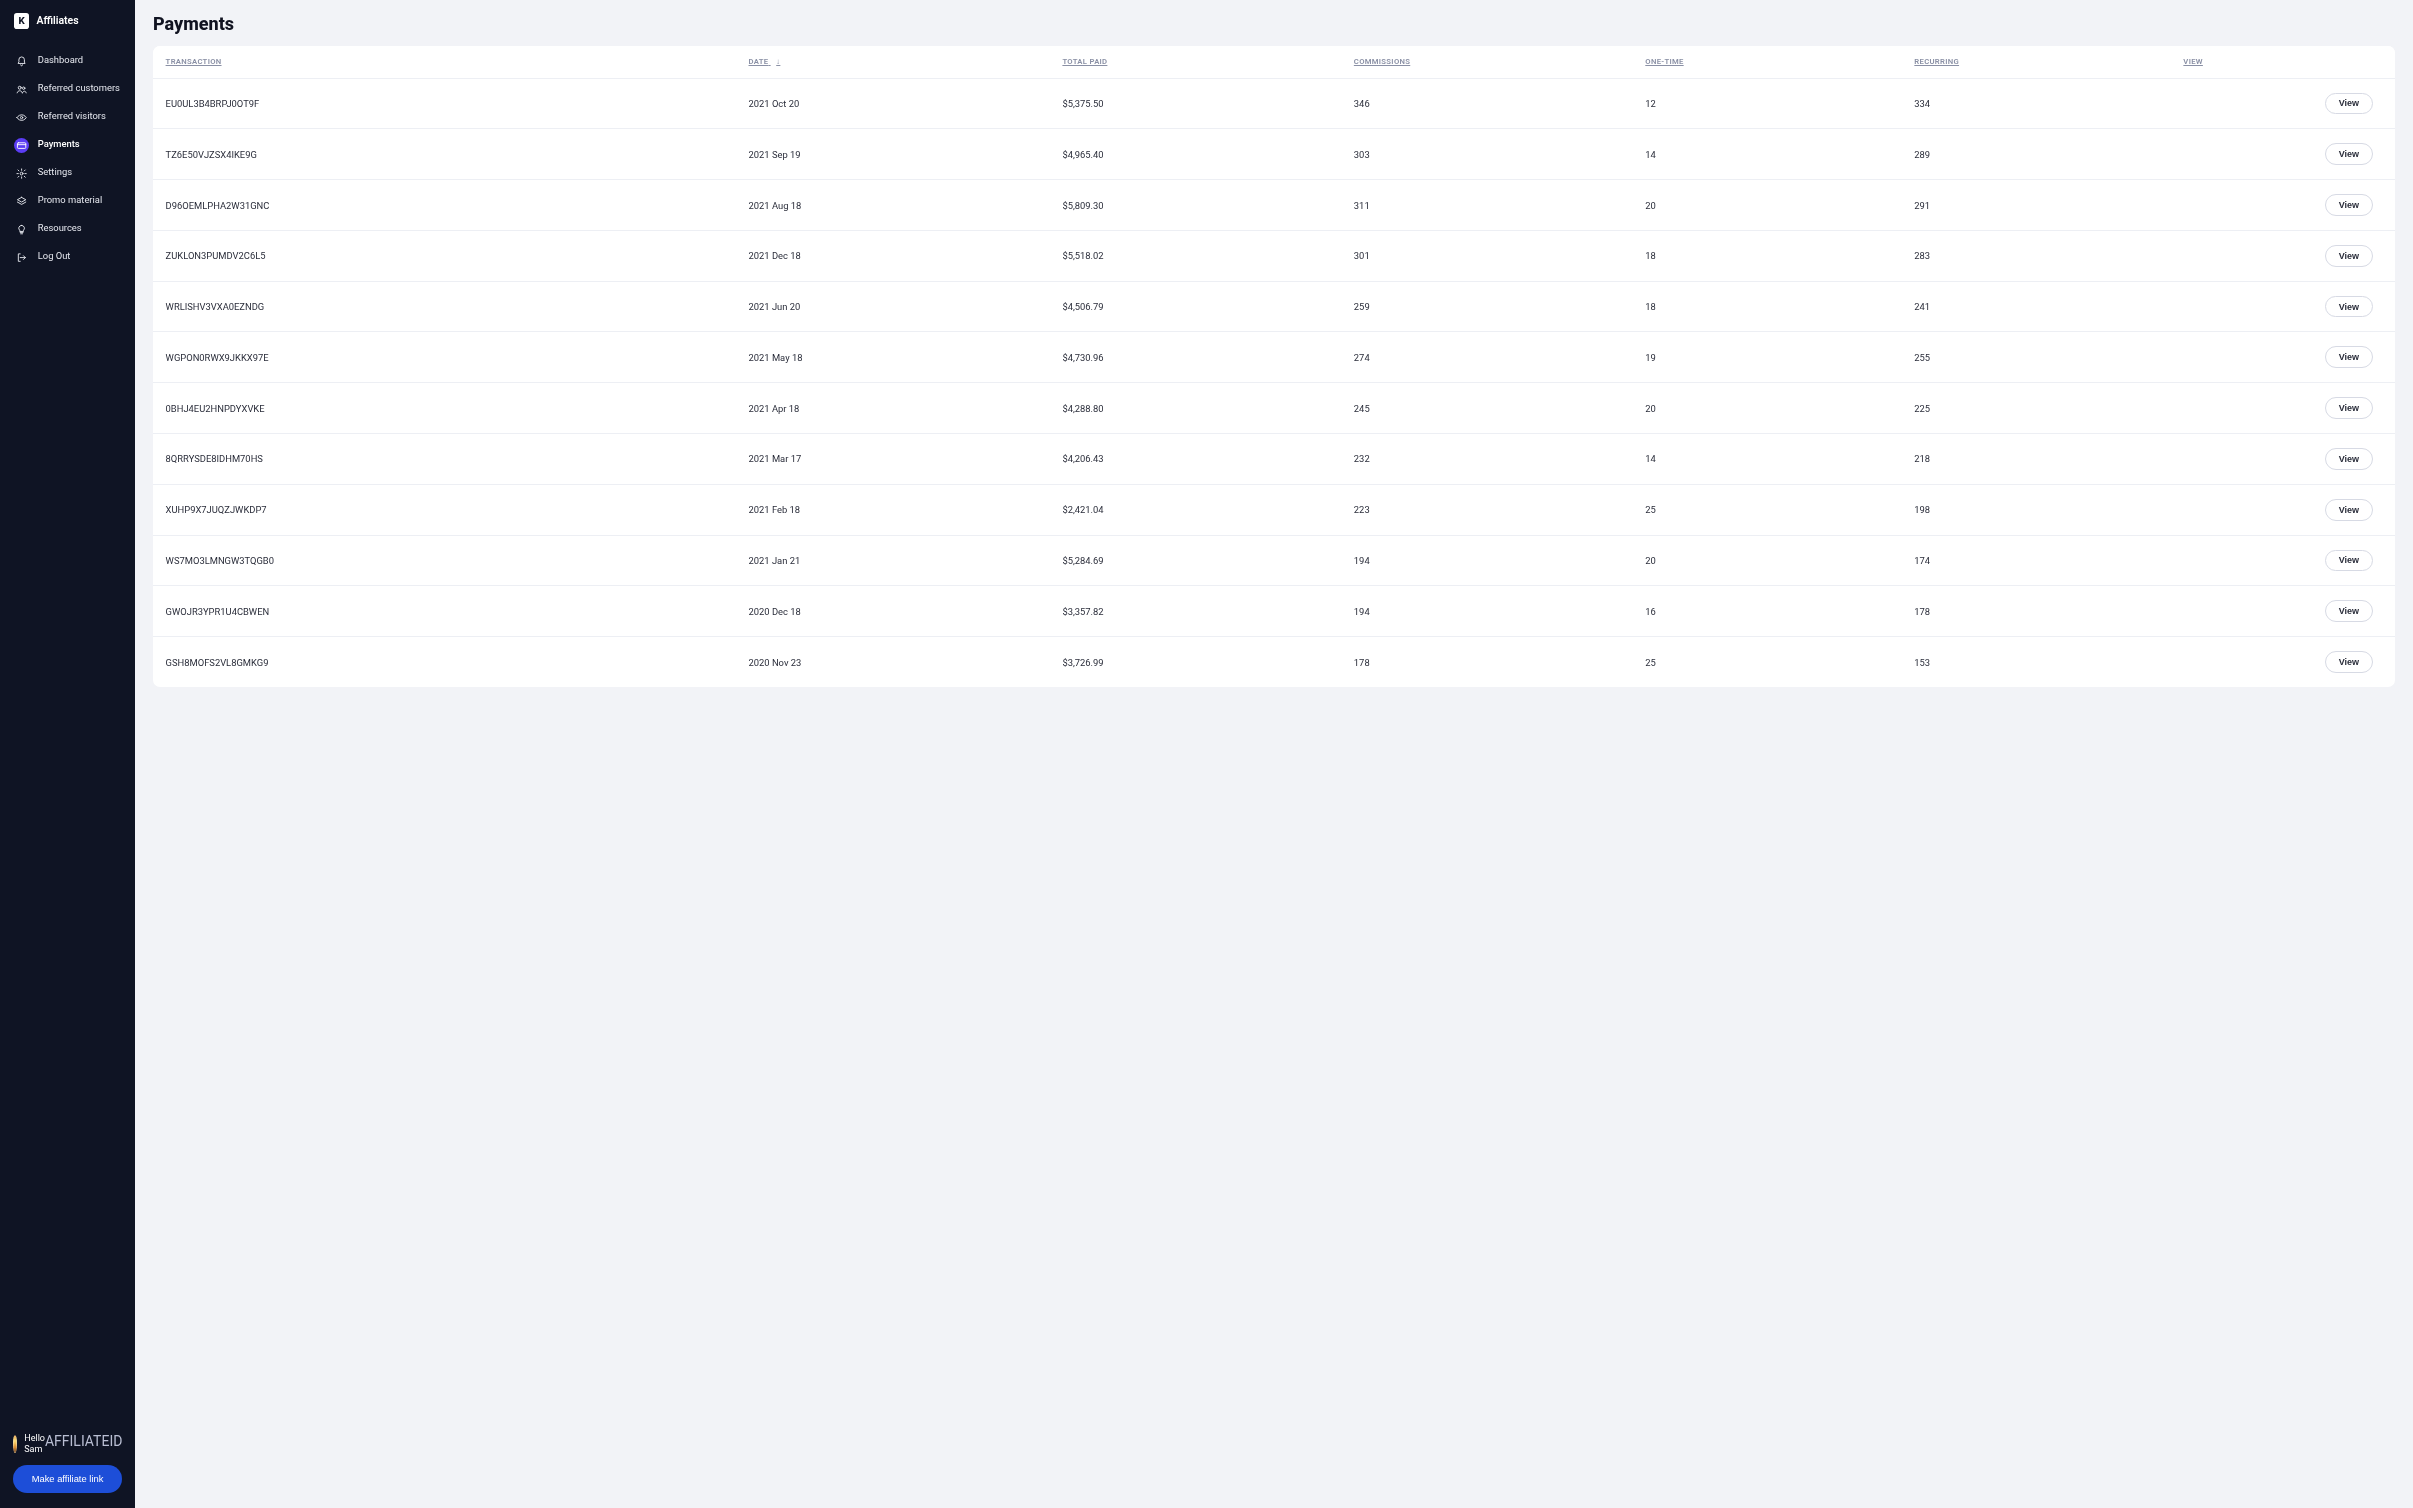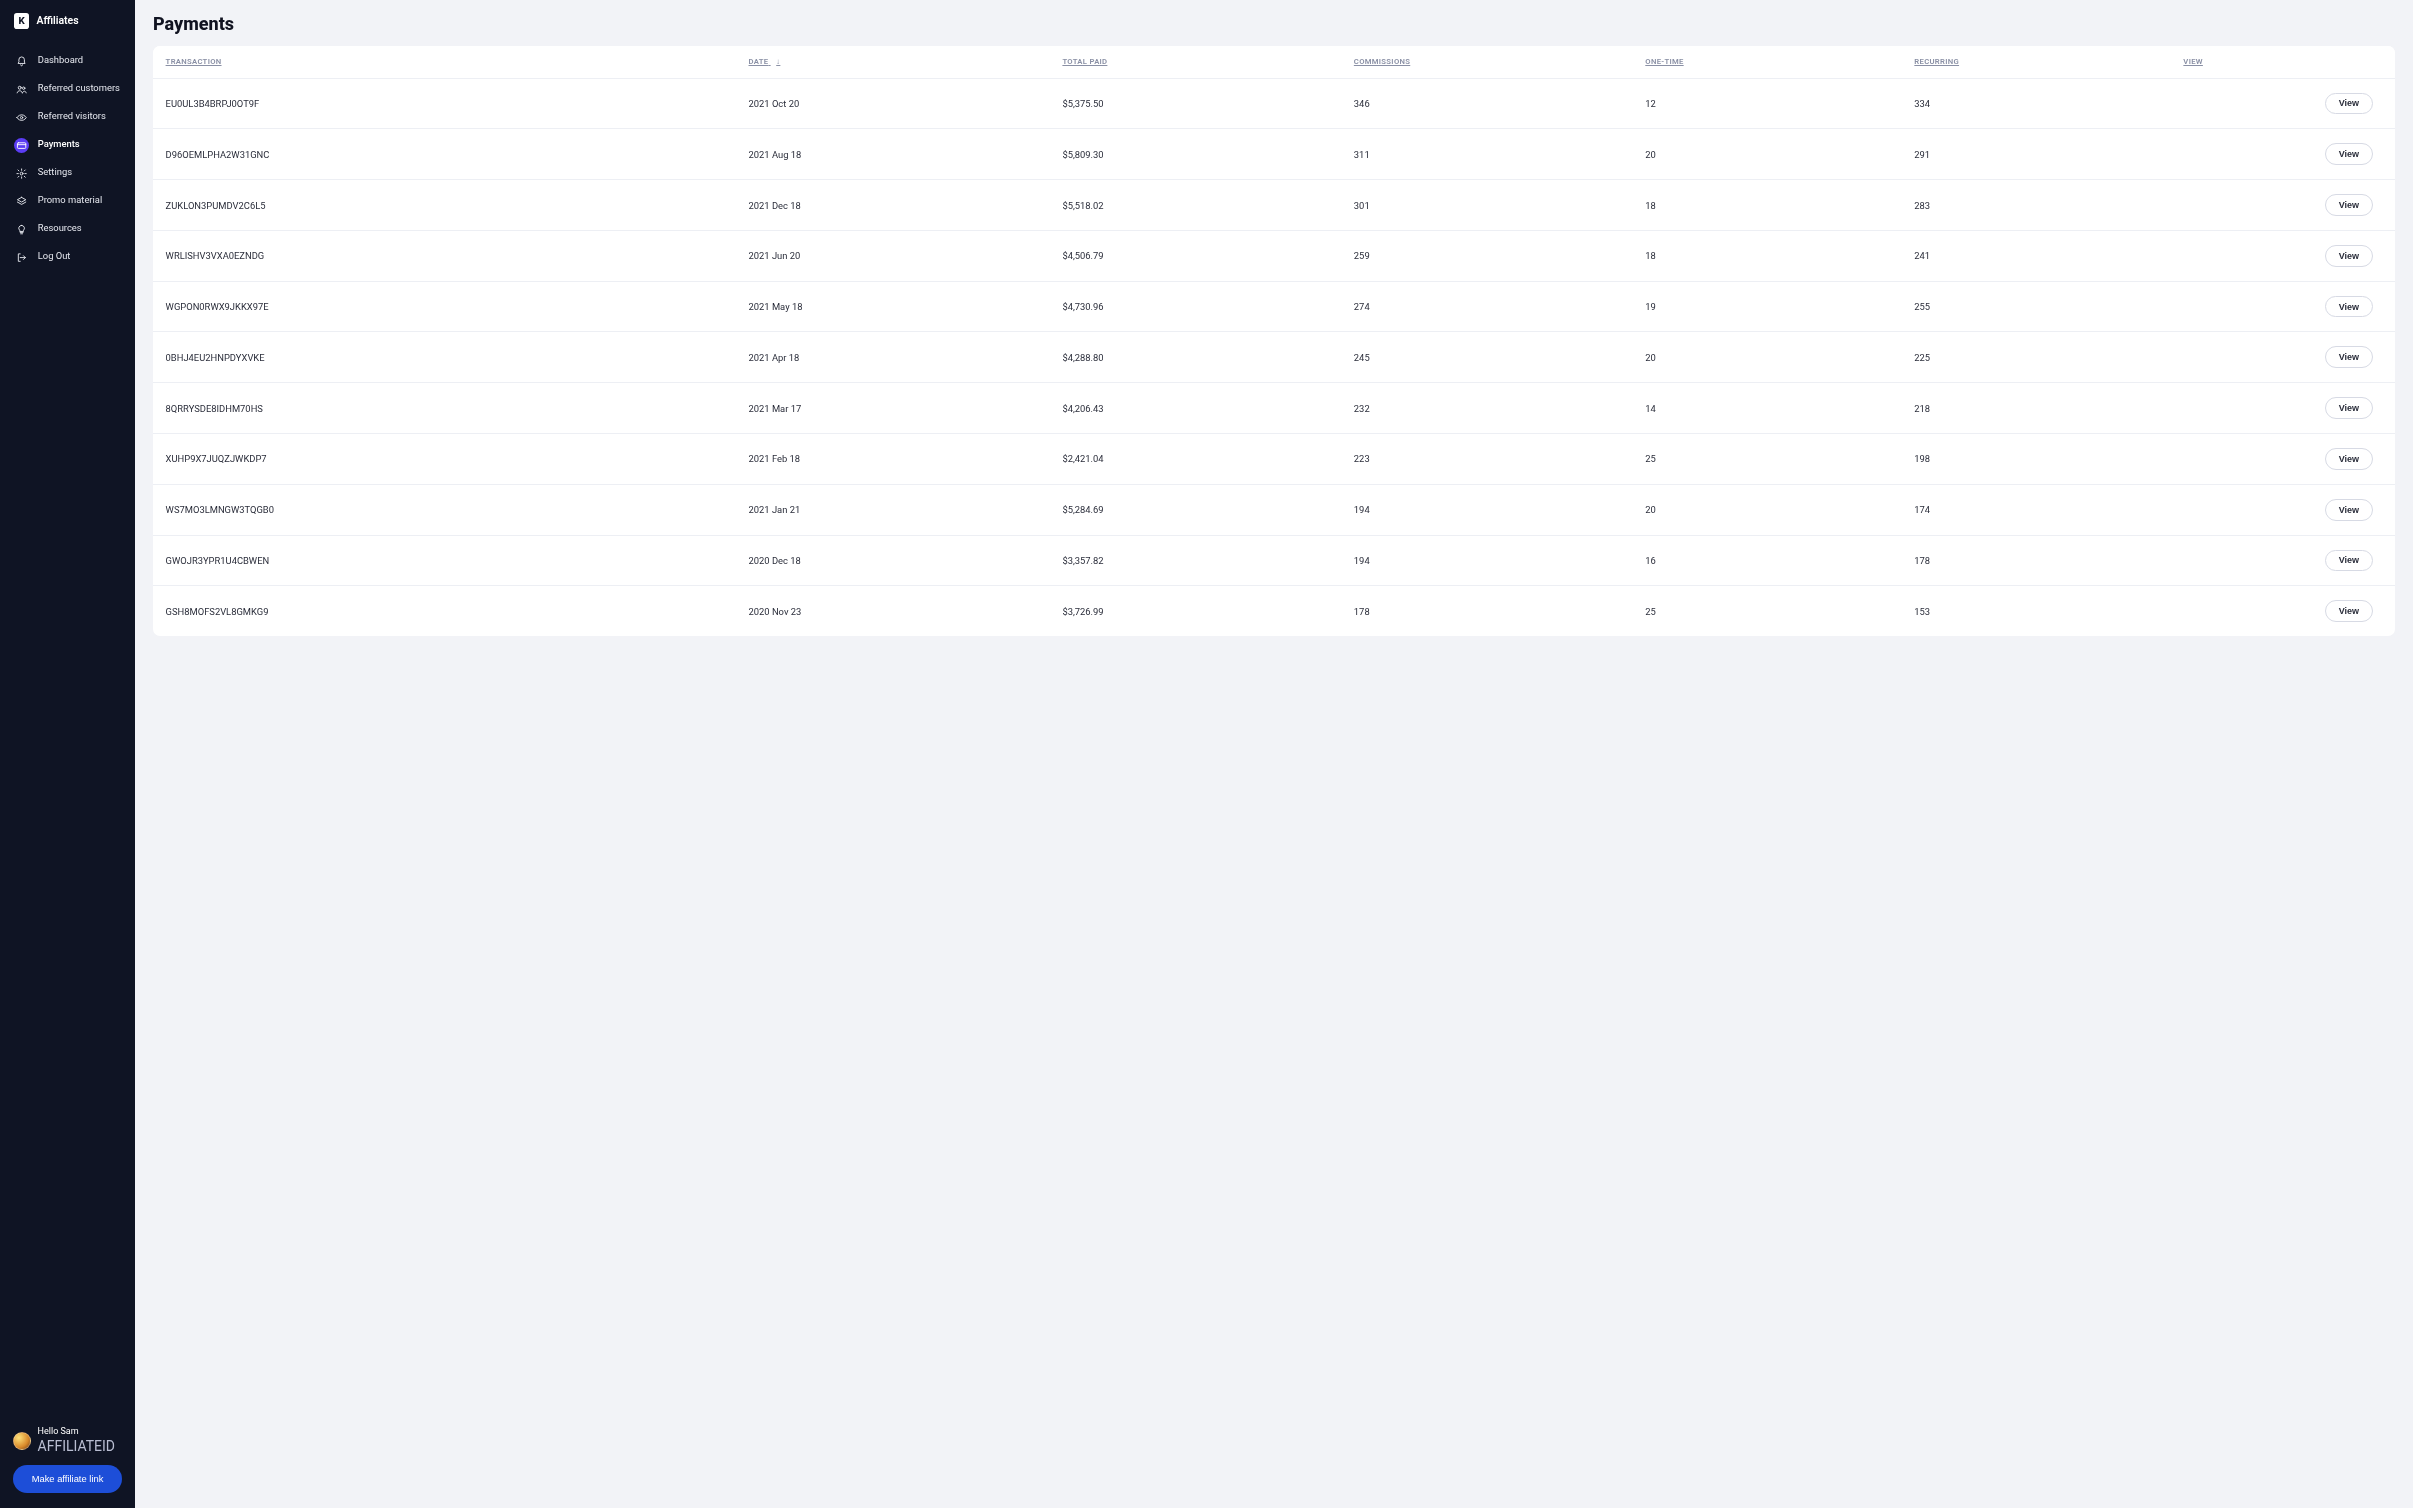--- a/index.html
+++ b/index.html
@@ -62,21 +62,21 @@
   .sidebar-footer {
     margin-top: auto;
     padding: 9.8px 12.6px 15.4px 12.6px;
   }
   .user-row { display: flex; align-items: center; gap: 7px; margin-bottom: 9.8px; }
   .avatar {
     width: 18px; height: 18px; border-radius: 50%;
     background: radial-gradient(circle at 30% 30%, #ffe27a, #d98a2b 60%, #6b3a0e);
     border: 0.7px solid rgba(255,255,255,.3);
   }
-  .user-texts { display:flex; flex-direction:column; line-height:1.25; }
+  .user-texts { display:flex; flex-direction:row; line-height:1.25; }
   .user-hello { font-size: 9px; color: #fff; }
   .user-id { font-size: 14px; color: #b9bed2; }
   .make-link-btn {
     width: 100%;
     background: #1d4ed8;
     border: none;
     color: #fff;
     padding: 8.4px 9.8px;
     border-radius: 698px;
     font-size: 9.4px;
@@ -255,20 +255,29 @@
           <tr>
             <td class="col-txn">EU0UL3B4BRPJ0OT9F</td>
             <td class="col-date">2021 Oct 20</td>
             <td class="col-total">$5,375.50</td>
             <td class="col-comm">346</td>
             <td class="col-one">12</td>
             <td class="col-rec">334</td>
             <td class="col-view"><button class="view-btn">View</button></td>
           </tr>
           <tr>
+            <td class="col-txn">TZ6E50VJZSX4IKE9G</td>
+            <td class="col-date">2021 Sep 19</td>
+            <td class="col-total">$4,965.40</td>
+            <td class="col-comm">303</td>
+            <td class="col-one">14</td>
+            <td class="col-rec">289</td>
+            <td class="col-view"><button class="view-btn">View</button></td>
+          </tr>
+          <tr>
             <td class="col-txn">D96OEMLPHA2W31GNC</td>
             <td class="col-date">2021 Aug 18</td>
             <td class="col-total">$5,809.30</td>
             <td class="col-comm">311</td>
             <td class="col-one">20</td>
             <td class="col-rec">291</td>
             <td class="col-view"><button class="view-btn">View</button></td>
           </tr>
           <tr>
             <td class="col-txn">ZUKLON3PUMDV2C6L5</td>

